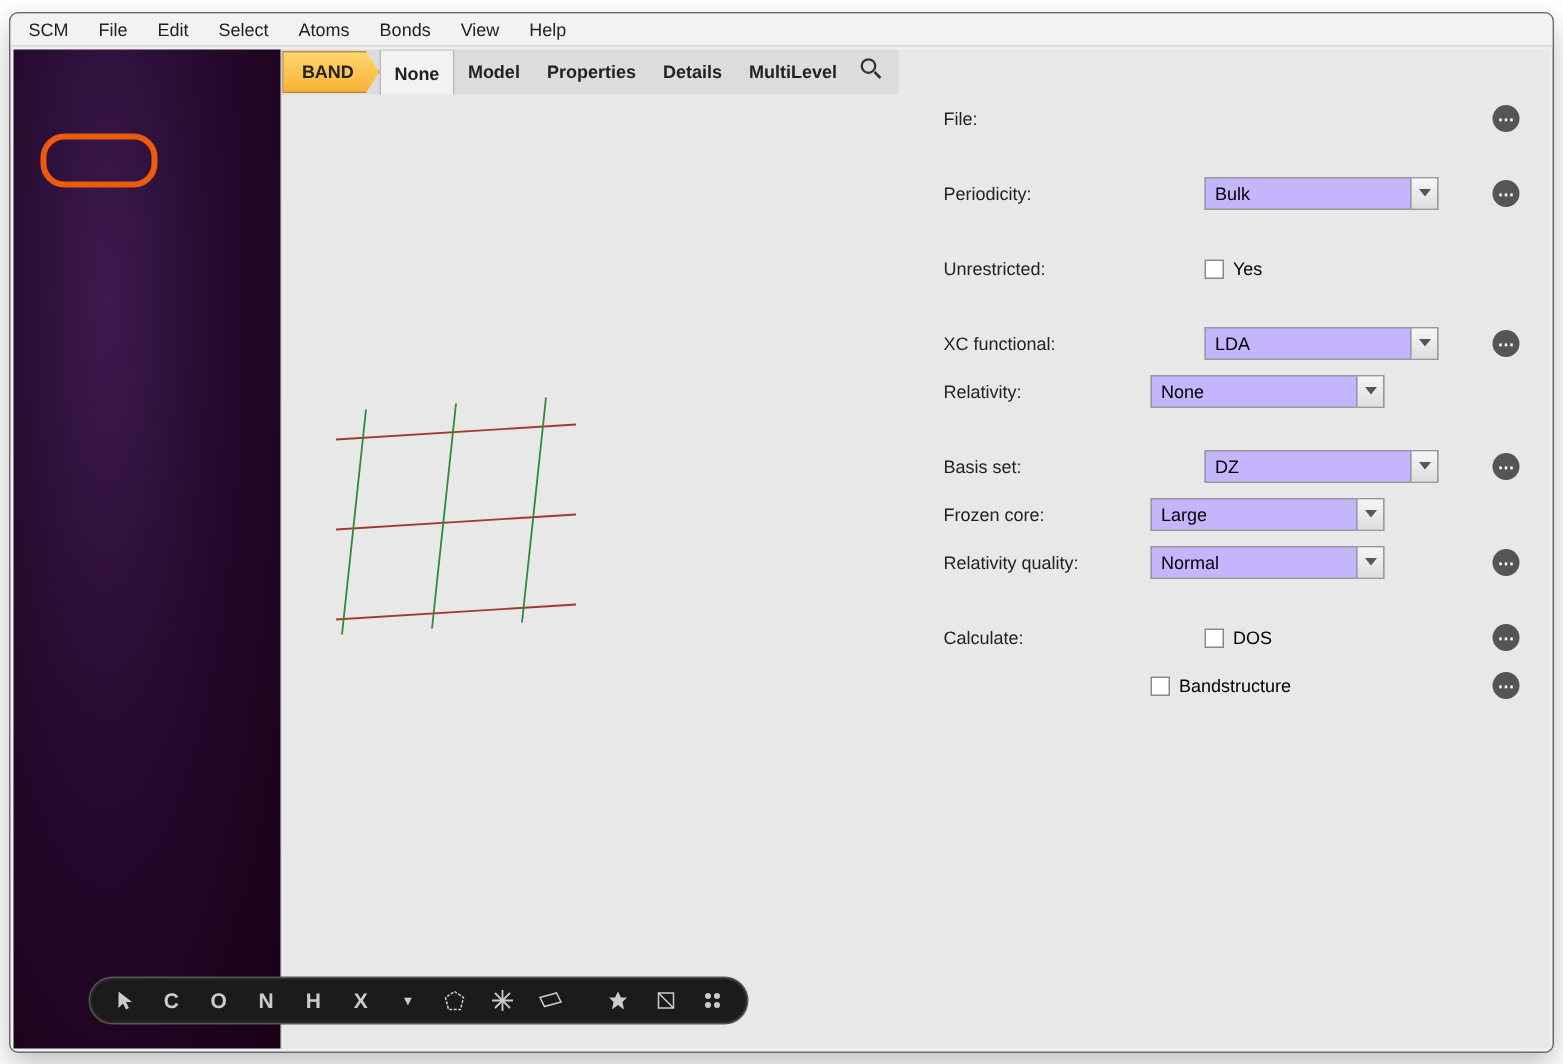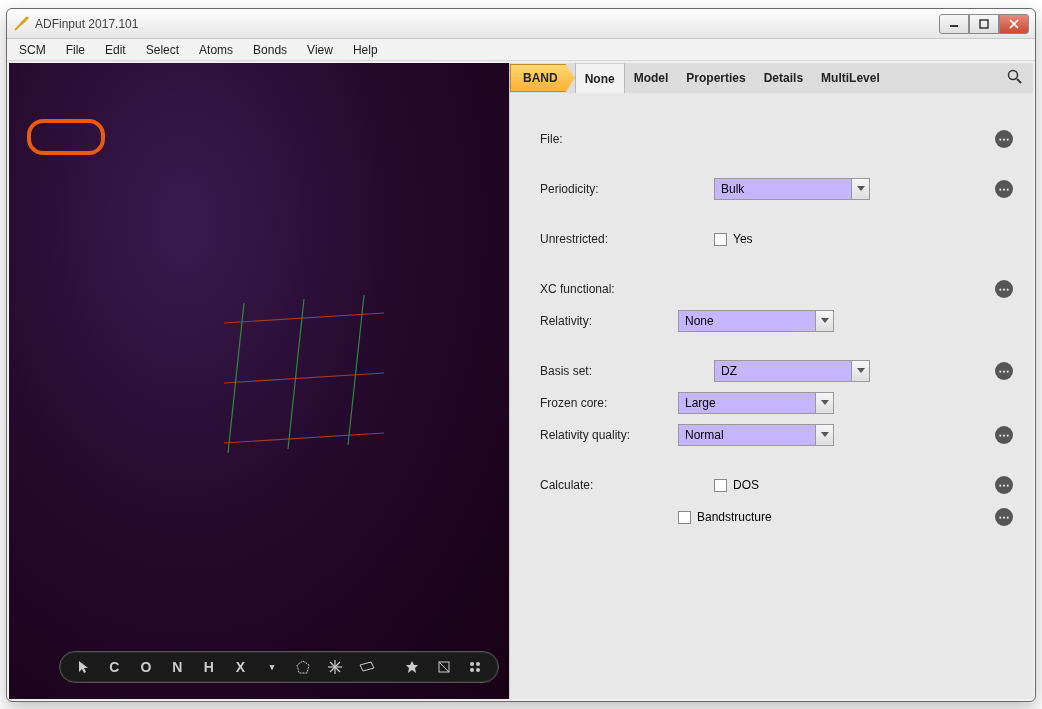--- a/index.html
+++ b/index.html
@@ -75,21 +75,21 @@
     padding: 0 14px;
     gap: 14px;
     color: #ddd;
     box-shadow: 0 0 0 1px rgba(255,255,255,0.08) inset;
   }
   .tb-item { width: 18px; height: 18px; display:flex; align-items:center; justify-content:center; font-size:14px; font-weight:bold; color:#ccc; cursor:pointer; }
   .tb-spacer { flex:1; }
   .panel {
     flex: 1;
     background: #e8e8e8;
-    display: flex; flex-direction: column;
+    display: flex; flex-direction: row;
     border-left: 1px solid #d0d0d0;
   }
   .tabbar {
     height: 30px;
     display: flex; align-items: center;
     background: #dcdcdc;
     padding: 0 4px 0 0;
     position: relative;
   }
   .engine-badge {
@@ -154,46 +154,20 @@
     display:flex; align-items:center; justify-content:center;
     font-size: 11px; font-weight:bold;
     cursor:pointer;
   }
 </style>
 </head>
 <body>
 
 <div class="window">
 
-  <div class="titlebar">
-    <div class="titlebar-icon">
-      <svg width="16" height="16" viewBox="0 0 16 16">
-        <path d="M2 14 L9 7" stroke="#d9a122" stroke-width="2" fill="none"></path>
-        <path d="M9 7 L14 2" stroke="#d9a122" stroke-width="3" fill="none" stroke-linecap="round"></path>
-      </svg>
-    </div>
-    <span class="titlebar-title">ADFinput 2017.101</span>
-    <div class="titlebar-controls">
-      <div class="tb-btn">
-        <svg width="10" height="10">
-            <line x1="1" y1="7" x2="9" y2="7" stroke="#333" stroke-width="2"></line>
-          </svg>
-      </div>
-      <div class="tb-btn">
-        <svg width="10" height="10">
-            <rect x="1" y="1" width="8" height="8" fill="none" stroke="#333" stroke-width="1.5"></rect>
-          </svg>
-      </div>
-      <div class="tb-btn close">
-        <svg width="10" height="10">
-            <path d="M1 1 L9 9 M9 1 L1 9" stroke="#fff" stroke-width="1.7"></path>
-          </svg>
-      </div>
-    </div>
-  </div>
 
   <div class="menubar">
     <span class="menuitem">SCM</span>
     <span class="menuitem">File</span>
     <span class="menuitem">Edit</span>
     <span class="menuitem">Select</span>
     <span class="menuitem">Atoms</span>
     <span class="menuitem">Bonds</span>
     <span class="menuitem">View</span>
     <span class="menuitem">Help</span>
@@ -310,20 +284,28 @@
         <div class="row gap-top">
           <div class="label">Unrestricted:</div>
           <div class="check">
             <div class="checkbox"></div>
             <span>Yes</span>
           </div>
         </div>
 
         <div class="row gap-top">
           <div class="label">XC functional:</div>
+          <div class="select">
+            <div class="select-val">LDA</div>
+            <div class="select-btn">
+                <svg width="8" height="6">
+                  <path d="M0 0 L4 5 L8 0" fill="#555"></path>
+                </svg>
+              </div>
+          </div>
           <div class="more">⋯</div>
         </div>
 
         <div class="row">
           <div class="label">Relativity:</div>
           <div class="select">
             <div class="select-val">None</div>
             <div class="select-btn">
                 <svg width="8" height="6">
                   <path d="M0 0 L4 5 L8 0" fill="#555"></path>

